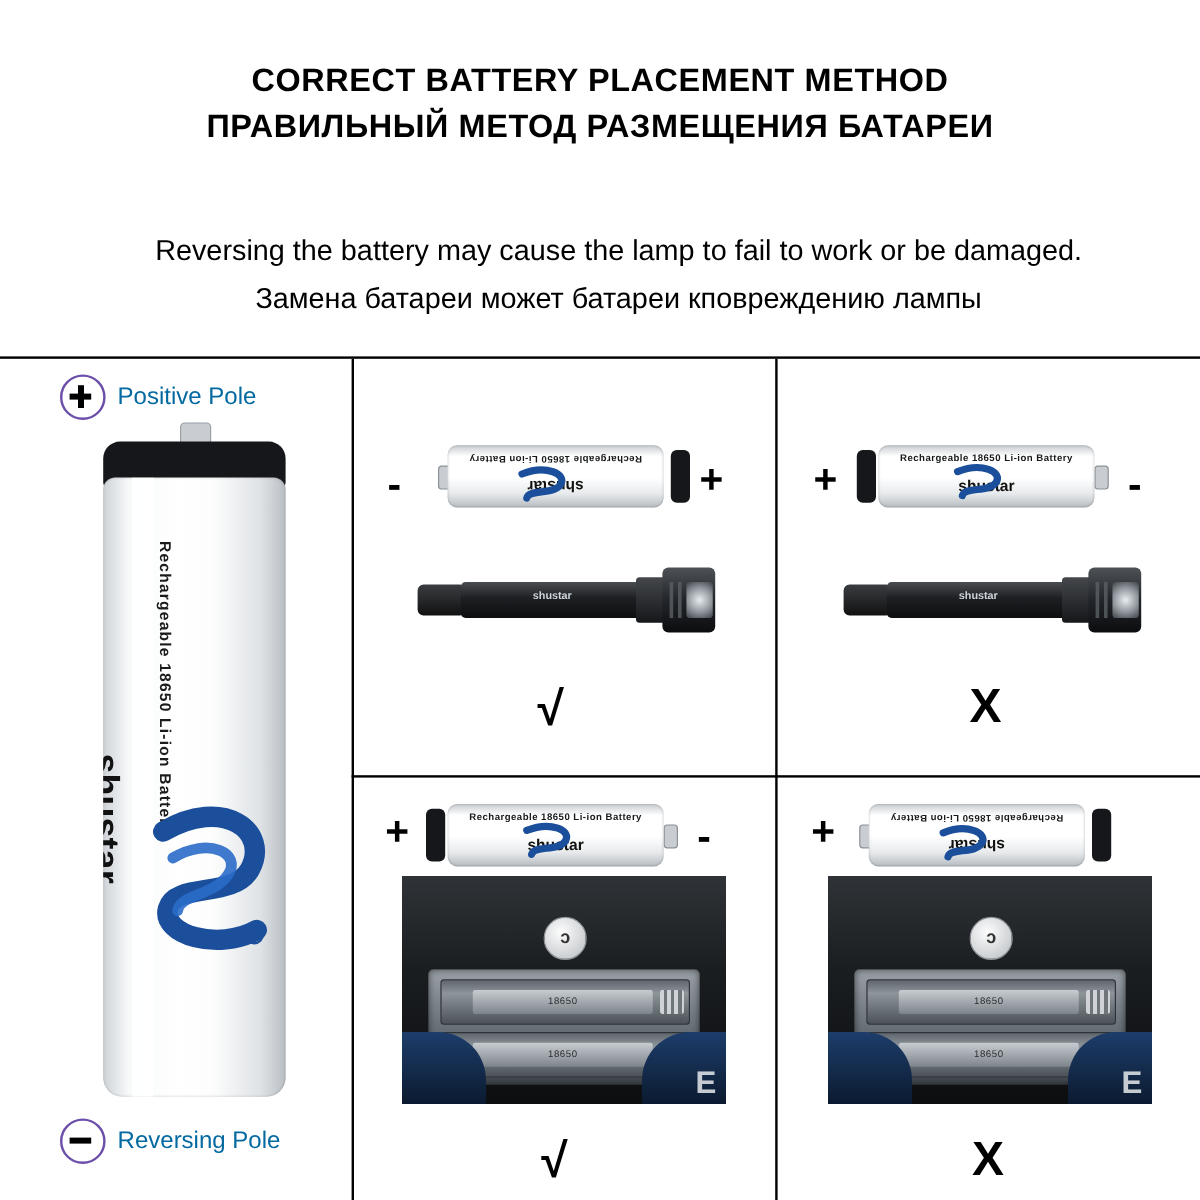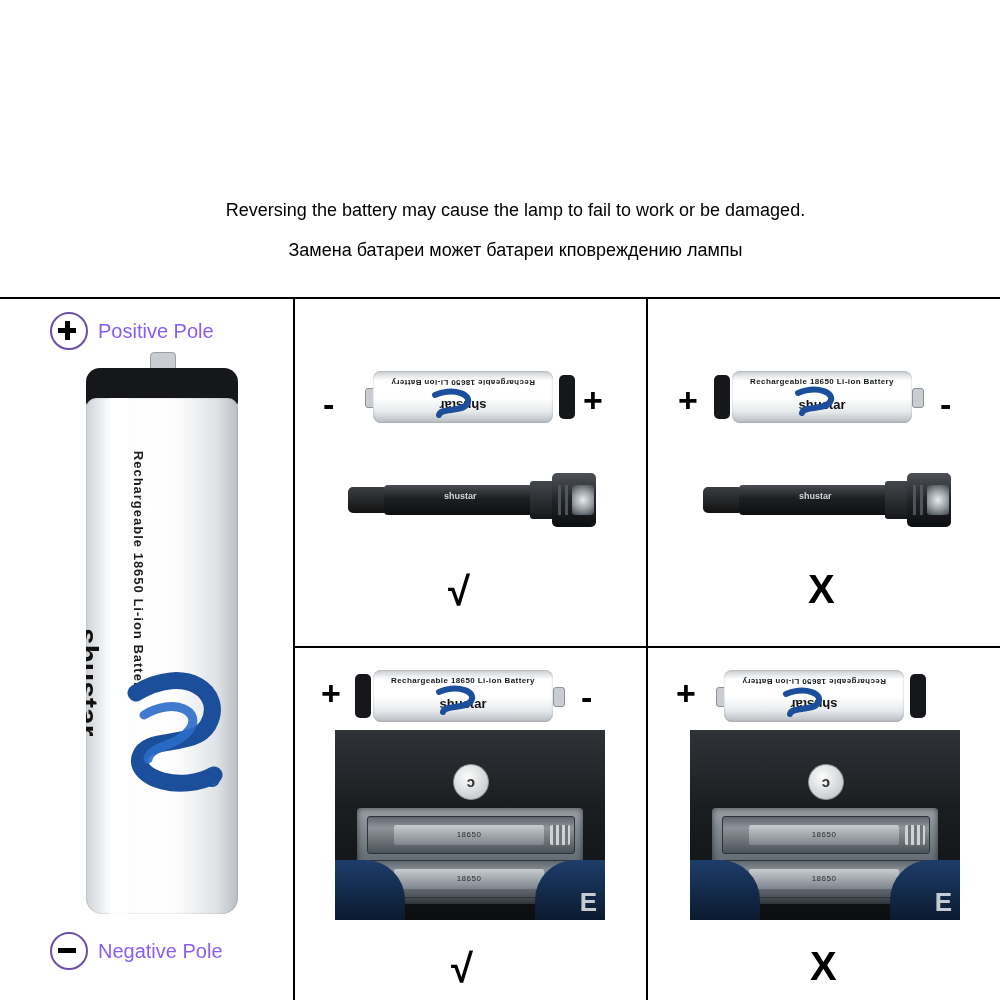--- a/index.html
+++ b/index.html
@@ -32,21 +32,21 @@
     line-height: 38px;
   }
   .subtext {
     position: absolute;
     left: 0;
     top: 190px;
     width: 1000px;
     text-align: center;
   }
   .subtext .line {
-    font-size: 18px;
+    font-size: 24px;
     color: #000;
     line-height: 40px;
     padding-left: 31px;
   }
 
   
   .hrule {
     position: absolute;
     left: 0;
     top: 297px;
@@ -86,21 +86,21 @@
   .pole-badge .bar-v {
     position: absolute;
     left: 13px;
     top: 7px;
     width: 5px;
     height: 19px;
     background: #000;
   }
   .pole-label {
     font-size: 20px;
-    color: #8b5cf6;
+    color: #0369a1;
   }
   .pole-plus { left: 50px; top: 312px; }
   .pole-minus { left: 50px; top: 932px; }
 
   .big-batt {
     position: absolute;
     left: 78px;
     top: 352px;
     width: 168px;
     height: 576px;
@@ -396,20 +396,24 @@
     font-size: 26px;
     color: #e6e9ec;
     opacity: .85;
   }
 </style>
 </head>
 <body>
 
 <div id="page">
 
+  <div class="header">
+    <div class="line">CORRECT BATTERY PLACEMENT METHOD</div>
+    <div class="line">ПРАВИЛЬНЫЙ МЕТОД РАЗМЕЩЕНИЯ БАТАРЕИ</div>
+  </div>
 
   <div class="subtext">
     <div class="line">Reversing the battery may cause the lamp to fail to work or be damaged.</div>
     <div class="line">Замена батареи может батареи кповреждению лампы</div>
   </div>
 
   <div class="hrule"></div>
 
   <div class="grid-v-left"></div>
   <div class="grid-v-mid"></div>
@@ -420,21 +424,21 @@
       <div class="bar-h"></div>
         <div class="bar-v"></div>
     </div>
     <div class="pole-label">Positive Pole</div>
   </div>
 
   <div class="pole pole-minus">
     <div class="pole-badge">
       <div class="bar-h"></div>
     </div>
-    <div class="pole-label">Negative Pole</div>
+    <div class="pole-label">Reversing Pole</div>
   </div>
 
   <div class="big-batt">
     <div class="nub"></div>
     <div class="cap"></div>
     <div class="body">
       <div class="shine"></div>
       <div class="vtext">Rechargeable 18650 Li-ion Battery</div>
       <div class="brand">shustar</div>
       <svg class="swirl" width="120" height="150" viewBox="0 0 120 150" style="left:30px; top:255px;">

